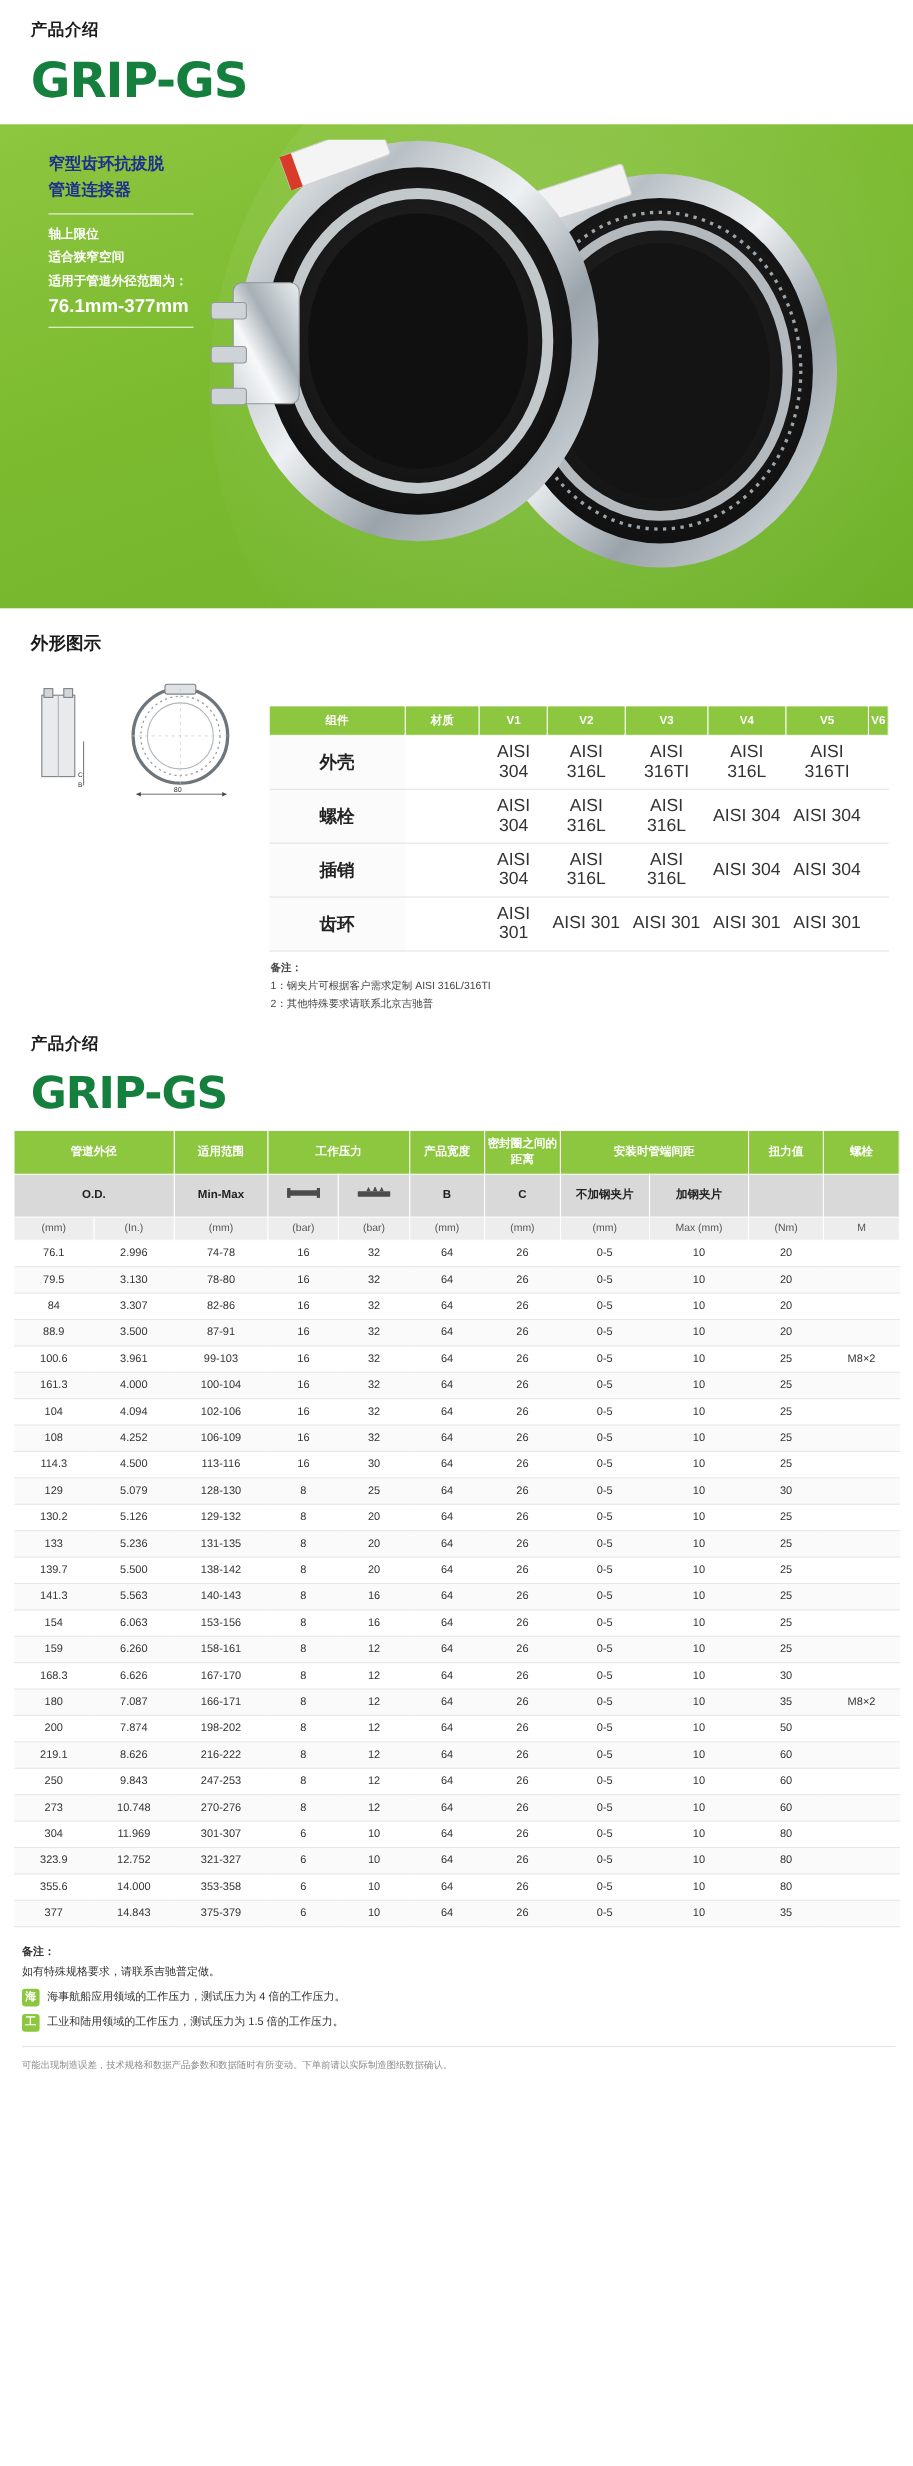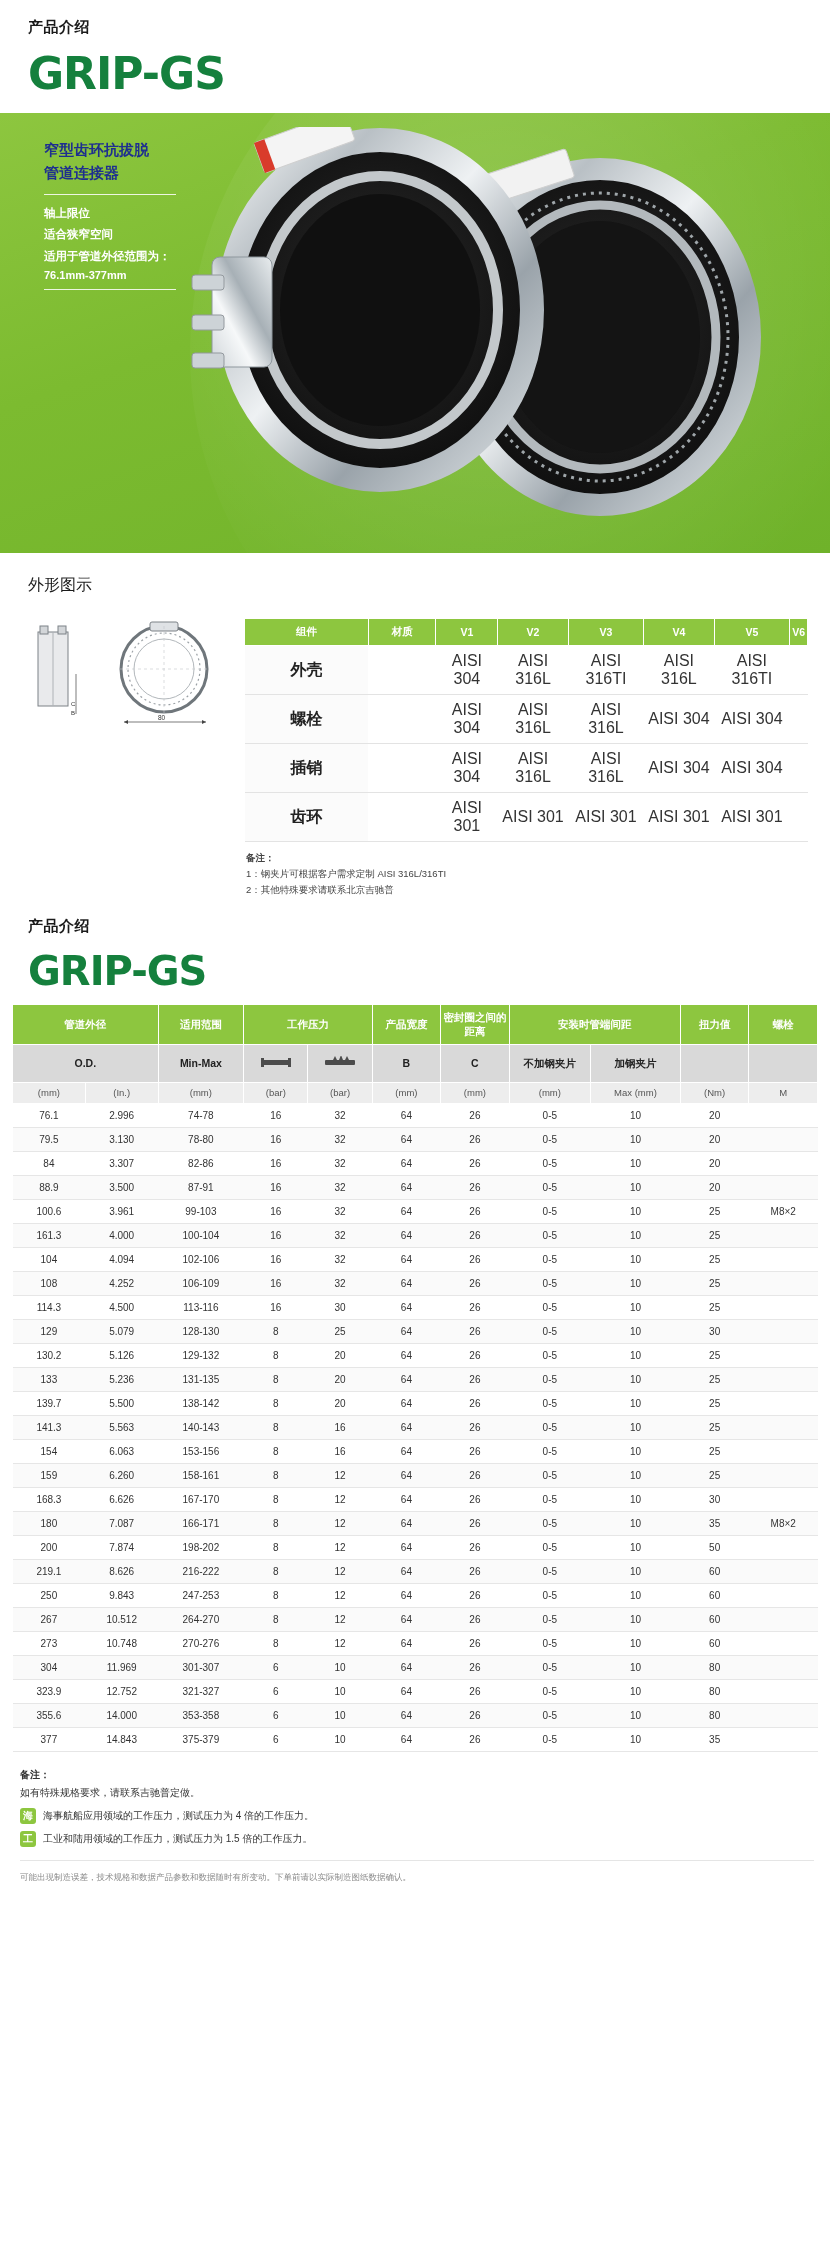--- a/index.html
+++ b/index.html
@@ -35,32 +35,32 @@
     background: radial-gradient(circle at 40% 40%, rgba(255,255,255,.16), rgba(255,255,255,0) 62%);
   }
   .hero-left {
     position:absolute; left:44px; top:26px; width:240px; z-index:3;
   }
   .hero-sub {
     color:#1e2f8f; font-weight:800; font-size:15px; line-height:1.5;
   }
   .hero-rule { width:132px; height:1px; background:#ffffff; opacity:.85; margin:10px 0 8px; }
   .hero-feats { color:#ffffff; font-size:11.5px; line-height:1.85; font-weight:600;}
-  .hero-range { color:#ffffff; font-size:11px; font-weight:700; margin-top:2px; }
+  .hero-range { color:#ffffff; font-size:17px; font-weight:700; margin-top:2px; }
   .hero-rule2 { width:132px; height:1px; background:#ffffff; opacity:.85; margin:8px 0 0; }
 
   
   .clamps { position:absolute; left:120px; top:14px; width:700px; height:420px; z-index:2;}
   
   .sec2 { padding: 22px 0 8px 28px; }
-  .sec2-title { font-size:16px; font-weight:400; color:#1b1b1b; }
+  .sec2-title { font-size:16px; font-weight:700; color:#1b1b1b; }
   .sec2-body { display:flex; padding: 10px 22px 0 24px; gap:10px; align-items:flex-start;}
   .draw { width:210px; flex:0 0 210px; }
   .mattable { flex:1 1 auto; margin-top:4px;}
-  table.mat { border-collapse:collapse; width:100%; font-size:10.5px; }
+  table.mat { border-collapse:collapse; width:100%; font-size:10.5px;margin-top:23px; }
   table.mat th {
     background:#8dc63f; color:#fff; font-weight:700; padding:6px 2px; text-align:center;
     border:1px solid #ffffff; font-size:10.5px;
   }
   table.mat th.corner{ background:#8dc63f; }
   table.mat td {
     border-bottom:1px solid #e3e3e3; padding:6px 3px; text-align:center; color:#333;
     font-size:16px;
   }
   table.mat td.rh { font-weight:700; color:#222; background:#fbfbfb; }
@@ -619,33 +619,20 @@
             <td>8</td>
             <td>12</td>
             <td>64</td>
             <td>26</td>
             <td>0-5</td>
             <td>10</td>
             <td>60</td>
             <td></td>
           </tr>
           <tr>
-            <td>267</td>
-            <td>10.512</td>
-            <td>264-270</td>
-            <td>8</td>
-            <td>12</td>
-            <td>64</td>
-            <td>26</td>
-            <td>0-5</td>
-            <td>10</td>
-            <td>60</td>
-            <td></td>
-          </tr>
-          <tr>
             <td>273</td>
             <td>10.748</td>
             <td>270-276</td>
             <td>8</td>
             <td>12</td>
             <td>64</td>
             <td>26</td>
             <td>0-5</td>
             <td>10</td>
             <td>60</td>

